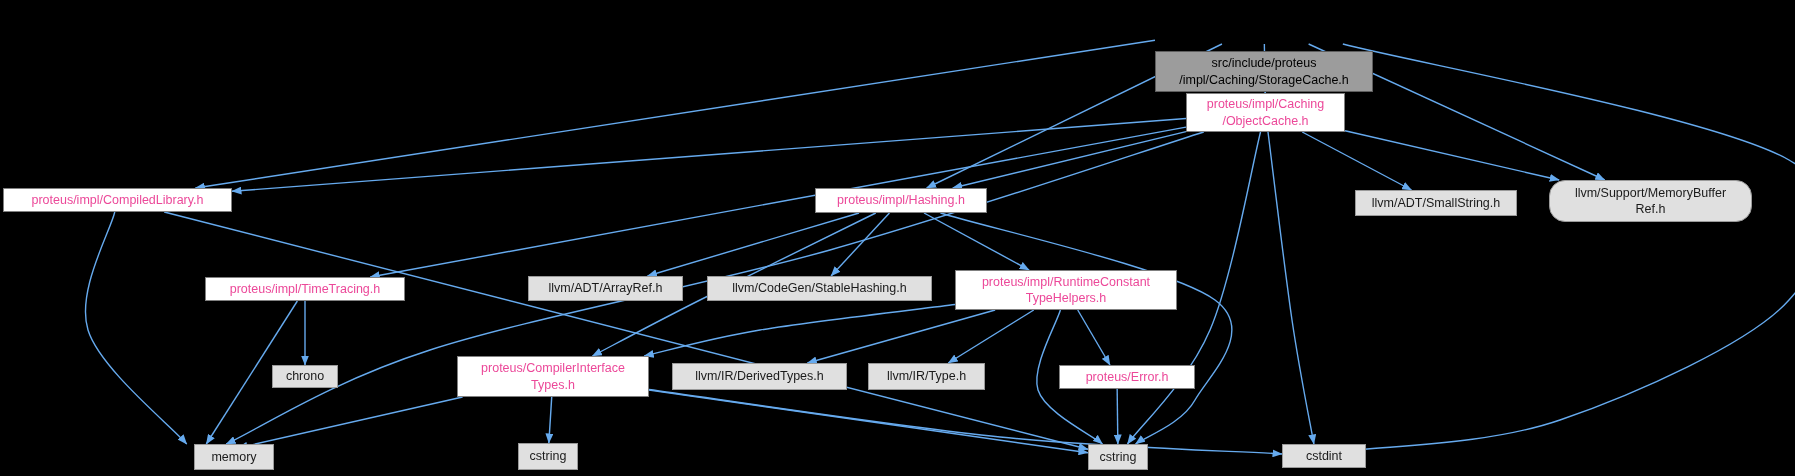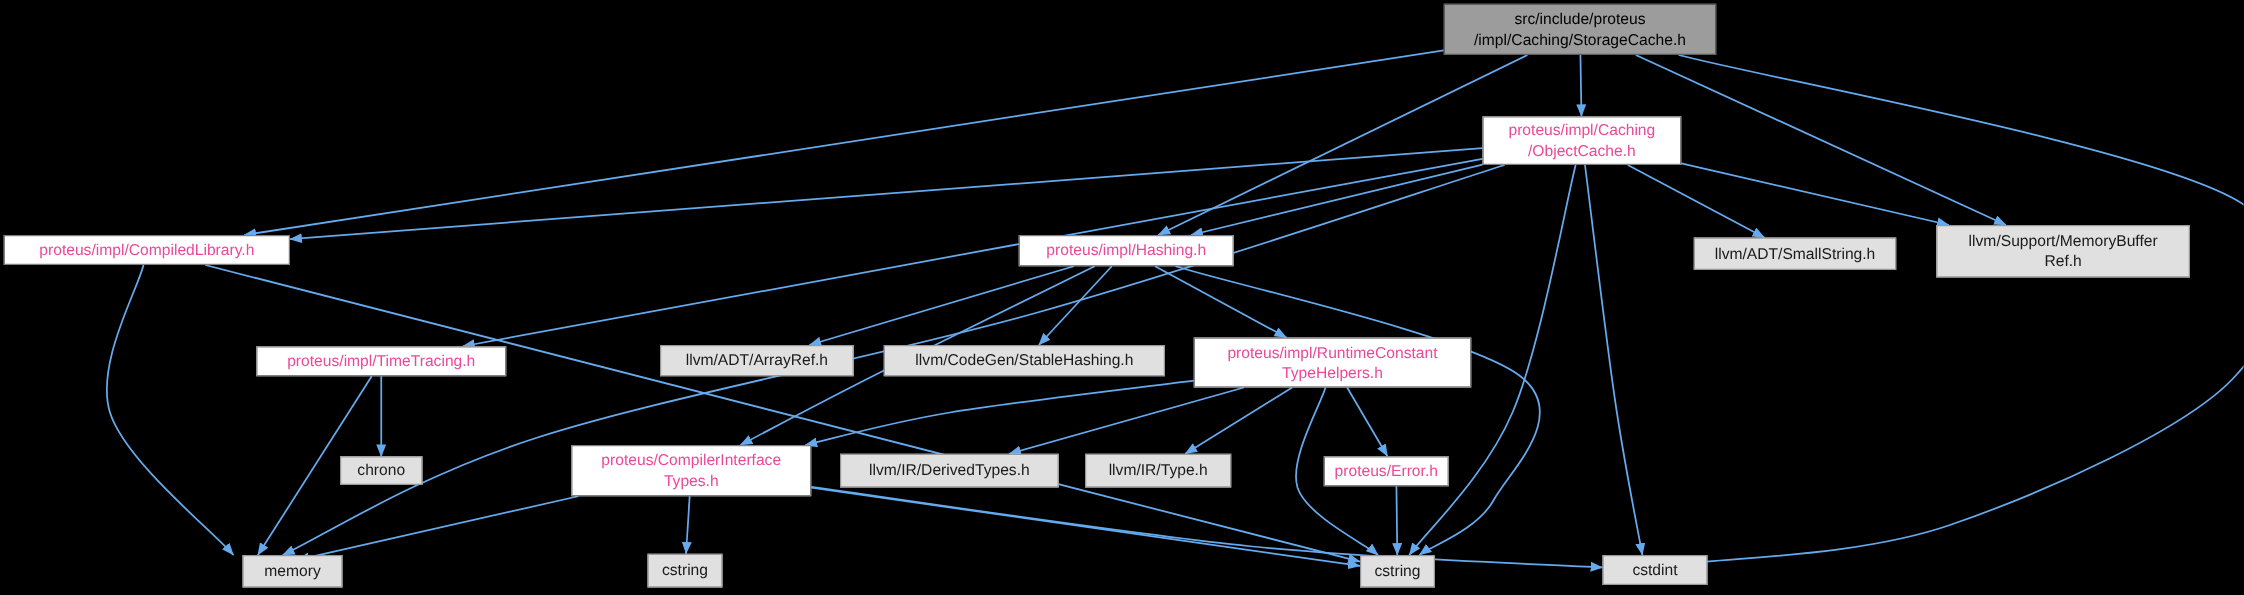--- a/index.html
+++ b/index.html
@@ -18,21 +18,21 @@
     align-items:center;justify-content:center;
     text-align:center;
     font-size:12.5px;
     line-height:1.32;
     white-space:nowrap;
     cursor:pointer;
     z-index:2;
   }
   .node.internal{background:#ffffff;border:1px solid #808080;color:#ec4899;}
   .node.external{background:#e0e0e0;border:1px solid #9a9a9a;color:#1a1a1a;}
-  .node.root{background:#9c9c9c;border:1px solid #5e5e5e;color:#000;}
+  .node.root{background:#9c9c9c;border:1px solid #5e5e5e;color:#000;margin-top:48px;}
 </style>
 </head>
 <body>
 
 <div class="stage">
   <svg class="edges" xmlns="http://www.w3.org/2000/svg" viewBox="0 0 1795 476">
       <defs>
         <marker id="arrow" markerWidth="10" markerHeight="8" refX="9.5" refY="4" orient="auto" markerUnits="userSpaceOnUse">
           <path d="M0,0 L10,4 L0,8 z" fill="#66aaee"></path>
         </marker>
@@ -81,21 +81,21 @@
       </div>
       <div class="node internal" style="left: 3px; top: 188px; width: 229px; height: 24px;">
         <span>proteus/impl/CompiledLibrary.h</span>
       </div>
       <div class="node internal" style="left: 815px; top: 188px; width: 172px; height: 25px;">
         <span>proteus/impl/Hashing.h</span>
       </div>
       <div class="node external" style="left: 1355px; top: 190px; width: 162px; height: 26px;">
         <span>llvm/ADT/SmallString.h</span>
       </div>
-      <div class="node external" style="left: 1549px; top: 180px; width: 203px; height: 42px;">
+      <div class="node external" style="left: 1549px; top: 180px; width: 203px; height: 42px; border-radius: 16px;">
         <span>llvm/Support/MemoryBuffer</span>
         <span>Ref.h</span>
       </div>
       <div class="node internal" style="left: 205px; top: 277px; width: 200px; height: 24px;">
         <span>proteus/impl/TimeTracing.h</span>
       </div>
       <div class="node external" style="left: 528px; top: 276px; width: 155px; height: 25px;">
         <span>llvm/ADT/ArrayRef.h</span>
       </div>
       <div class="node external" style="left: 707px; top: 276px; width: 225px; height: 25px;">
@@ -111,21 +111,21 @@
       <div class="node internal" style="left: 457px; top: 356px; width: 192px; height: 41px;">
         <span>proteus/CompilerInterface</span>
         <span>Types.h</span>
       </div>
       <div class="node external" style="left: 672px; top: 363px; width: 175px; height: 27px;">
         <span>llvm/IR/DerivedTypes.h</span>
       </div>
       <div class="node external" style="left: 868px; top: 363px; width: 117px; height: 27px;">
         <span>llvm/IR/Type.h</span>
       </div>
-      <div class="node internal" style="left: 1059px; top: 365px; width: 100px; height: 24px;">
+      <div class="node internal" style="left: 1059px; top: 365px; width: 136px; height: 24px;">
         <span>proteus/Error.h</span>
       </div>
       <div class="node external" style="left: 158px; top: 444px; width: 80px; height: 26px; margin-left: 36px;">
         <span>memory</span>
       </div>
       <div class="node external" style="left: 518px; top: 443px; width: 60px; height: 27px;">
         <span>cstring</span>
       </div>
       <div class="node external" style="left: 1088px; top: 444px; width: 60px; height: 26px;">
         <span>cstring</span>

